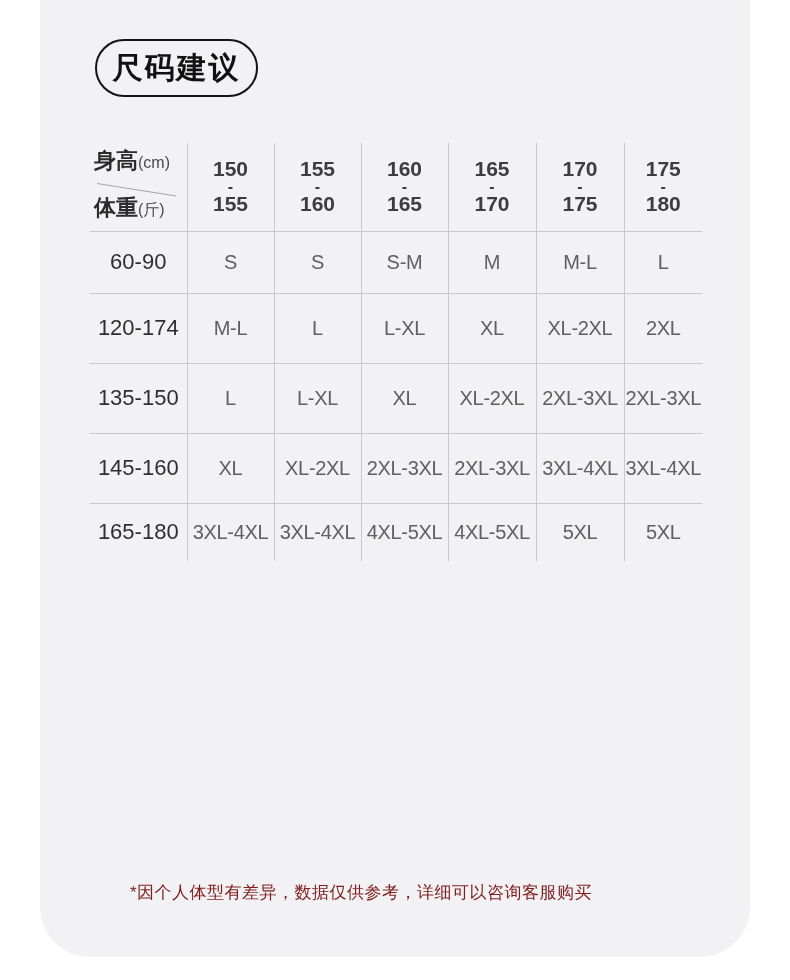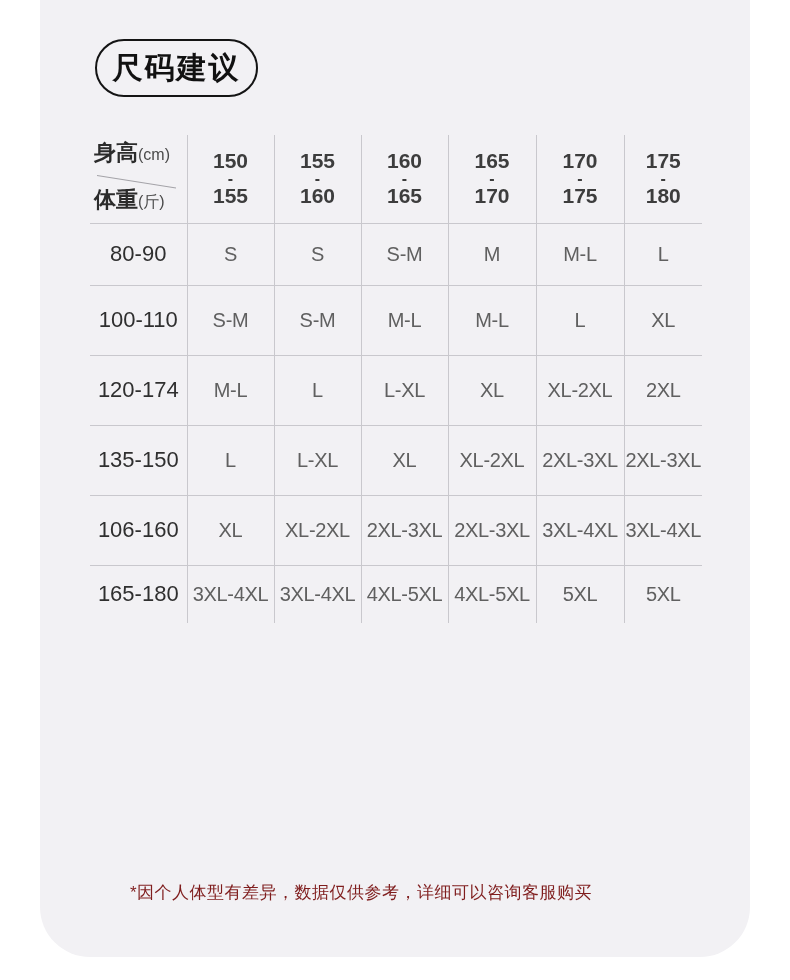--- a/index.html
+++ b/index.html
@@ -16,21 +16,21 @@
   .badge{
     position:absolute;left:55px;top:39px;width:163px;height:58px;
     border:2px solid #141414;border-radius:31px;
     display:flex;align-items:center;justify-content:center;
     box-sizing:border-box;
   }
   .badge span{
     font-size:30px;font-weight:700;color:#111;letter-spacing:2px;
   }
   table.size-table{
-    position:absolute;left:50px;top:135px;width:612px;
+    position:absolute;left:50px;top:143px;width:612px;
     border-collapse:collapse;table-layout:fixed;
   }
   table.size-table th,table.size-table td{
     padding:0;text-align:center;vertical-align:middle;
     font-weight:400;white-space:nowrap;overflow:visible;
   }
   thead tr{height:88px;}
   tbody tr{height:70px;}
   tbody tr:first-child{height:62px;}
   tbody tr:last-child{height:58px;}
@@ -121,57 +121,48 @@
           <th class="hcol">
             <div class="num">175</div>
             <div class="dash">-</div>
             <div class="num">180</div>
           </th>
         </tr>
     </thead>
     <tbody>
 
     <tr>
-          <th class="rlabel">80-90</th>
+          <th class="rlabel">60-90</th>
           <td>S</td>
           <td>S</td>
           <td>S-M</td>
           <td>M</td>
           <td>M-L</td>
           <td>L</td>
-        </tr>
-        <tr>
-          <th class="rlabel">100-110</th>
-          <td>S-M</td>
-          <td>S-M</td>
-          <td>M-L</td>
-          <td>M-L</td>
-          <td>L</td>
-          <td>XL</td>
         </tr>
         <tr>
           <th class="rlabel">120-174</th>
           <td>M-L</td>
           <td>L</td>
           <td>L-XL</td>
           <td>XL</td>
           <td>XL-2XL</td>
           <td>2XL</td>
         </tr>
         <tr>
           <th class="rlabel">135-150</th>
           <td>L</td>
           <td>L-XL</td>
           <td>XL</td>
           <td>XL-2XL</td>
           <td>2XL-3XL</td>
           <td>2XL-3XL</td>
         </tr>
         <tr>
-          <th class="rlabel">106-160</th>
+          <th class="rlabel">145-160</th>
           <td>XL</td>
           <td>XL-2XL</td>
           <td>2XL-3XL</td>
           <td>2XL-3XL</td>
           <td>3XL-4XL</td>
           <td>3XL-4XL</td>
         </tr>
         <tr>
           <th class="rlabel">165-180</th>
           <td>3XL-4XL</td>

